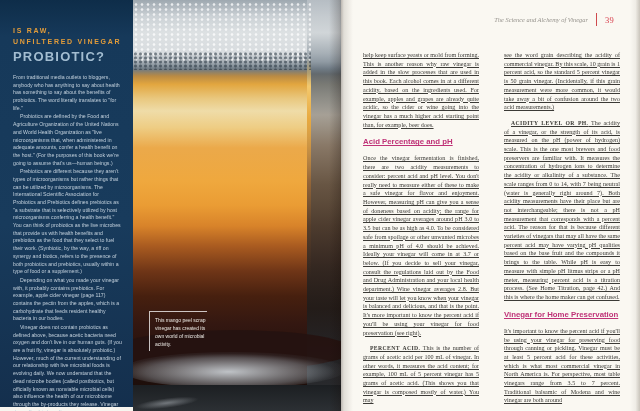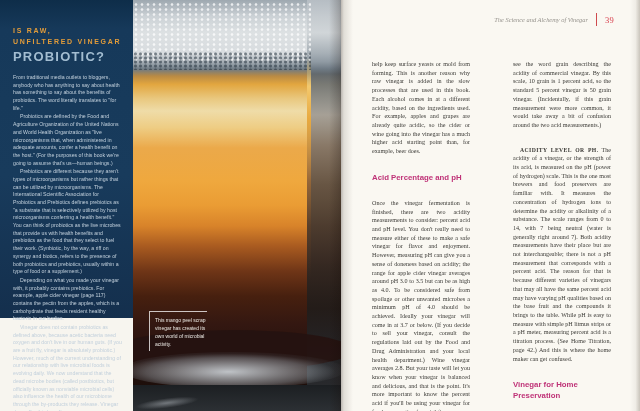--- a/index.html
+++ b/index.html
@@ -5,21 +5,21 @@
   html,body{margin:0;padding:0;}
   body{
     width:640px;height:411px;position:relative;overflow:hidden;
     background:#f7f5ef;font-family:"Liberation Serif",serif;
   }
 
   
   .left-page{position:absolute;left:0;top:0;width:341px;height:411px;}
 
   .sidebar{
-    position:absolute;left:0;top:0;width:133px;height:318px;box-sizing:border-box;
+    position:absolute;left:0;top:0;width:133px;height:407px;box-sizing:border-box;
     padding:26px 11px 0 13px;
     background:linear-gradient(180deg,#0e2d49 0%,#16395a 9%,#183b5c 55%,#142f4d 100%);
     color:#c6d4e0;
   }
   .kicker{
     font-family:"Liberation Sans",sans-serif;font-weight:bold;
     font-size:7px;letter-spacing:1.7px;line-height:1.5;color:#e29c3a;
   }
   .probiotic-title{
     font-family:"Liberation Sans",sans-serif;font-weight:600;
@@ -94,21 +94,21 @@
 
   
   .right-page{position:absolute;left:341px;top:0;width:299px;height:411px;background:#faf8f2;}
   .running-header{position:absolute;top:13px;right:26px;display:flex;align-items:center;gap:8px;}
   .running-title{font-style:italic;font-size:6.4px;color:#95928c;white-space:nowrap;}
   .header-rule{width:1px;height:13px;background:#cf4a4e;}
   .page-number{font-size:8.5px;color:#d8404e;letter-spacing:.3px;}
 
   .columns{position:absolute;left:15px;top:44px;width:272px;display:flex;gap:11px;}
   .col{width:130px;color:#3b3a36;font-size:6.1px;line-height:1.43;text-align:justify;}
-  .col p{margin:16px;}
+  .col p{margin:7px;text-decoration:underline;}
   .section-heading{
     font-family:"Liberation Sans",sans-serif;font-weight:bold;
     font-size:7.8px;color:#bf3277;margin:7px 0 2.5px 0;text-align:left;
   }
   .term{text-indent:7px;}
   .term-lead{font-weight:bold;font-size:5.7px;letter-spacing:.4px;}
 
   
   .gutter{
     position:absolute;left:329px;top:0;width:24px;height:411px;z-index:8;pointer-events:none;

